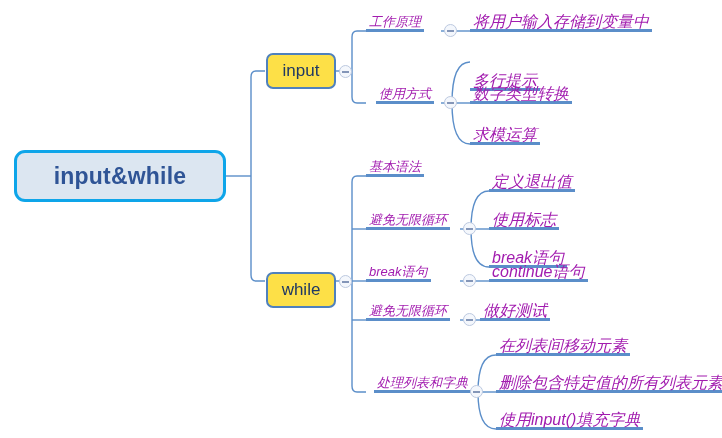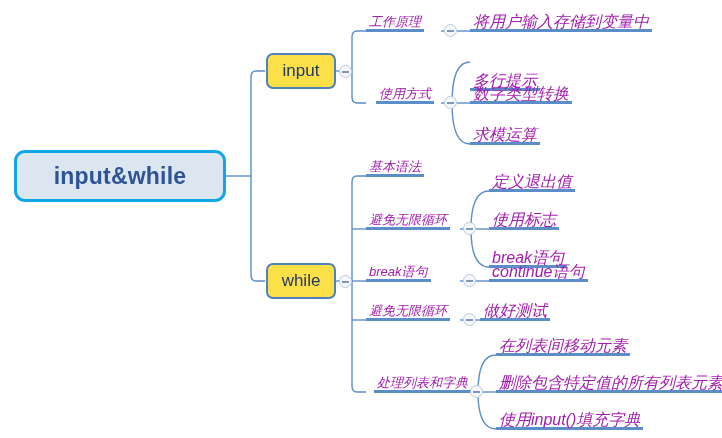--- a/index.html
+++ b/index.html
@@ -170,21 +170,21 @@
   <div class="tnode lvl3" style="left:470px; top:42px; height:21px;margin-top:28px;">
     <span class="tlabel">多行提示</span>
   </div>
   <div class="tnode lvl3" style="left:470px; top:83px; height:21px;">
     <span class="tlabel">数字类型转换</span>
   </div>
   <div class="tnode lvl3" style="left:470px; top:124px; height:21px;">
     <span class="tlabel">求模运算</span>
   </div>
 
-  <div class="l1-node" style="left:266px; top:263px;">
+  <div class="l1-node" style="left:266px; top:272px;">
     <span class="l1-label">while</span>
   </div>
   <div class="toggle" style="left:339px; top:275px;"></div>
 
   <div class="tnode lvl2" style="left:366px; top:156px; height:21px;">
     <span class="tlabel">基本语法</span>
   </div>
 
   <div class="tnode lvl2" style="left:366px; top:209px; height:21px;">
     <span class="tlabel">避免无限循环</span>

